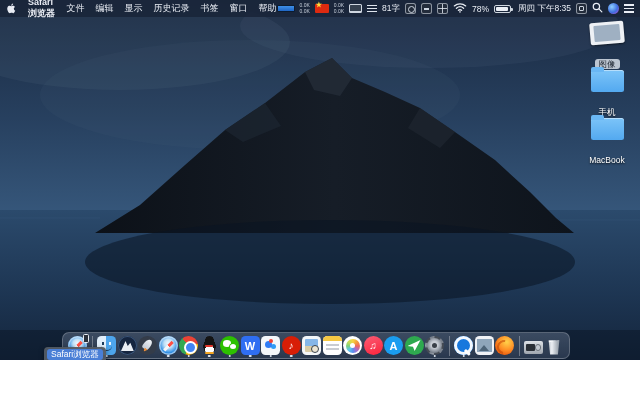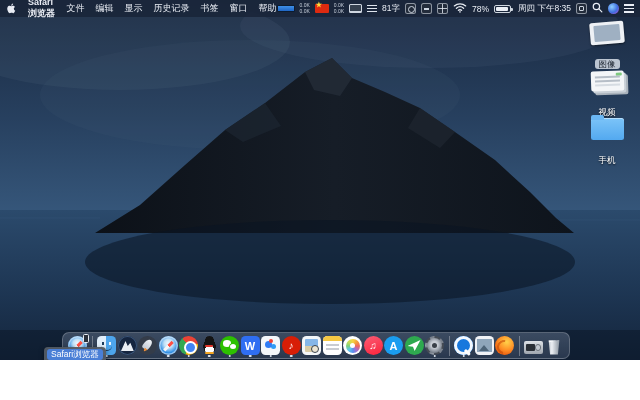--- a/index.html
+++ b/index.html
@@ -260,29 +260,29 @@
 
   <div class="desktop-col">
     <div class="d-item">
       <div class="d-art">
           <div class="dev-tablet"></div>
         </div>
       <span class="d-label selected">图像</span>
     </div>
     <div class="d-item">
       <div class="d-art">
-          <div class="papers"></div>
+          <div class="folder"></div>
         </div>
-      <span class="d-label">视频</span>
+      <span class="d-label">手机</span>
     </div>
     <div class="d-item">
       <div class="d-art">
           <div class="folder"></div>
         </div>
-      <span class="d-label">手机</span>
+      <span class="d-label">MacBook</span>
     </div>
   </div>
 
   <div class="tooltip">
     <span class="tt-title">Safari浏览器</span>
     <span class="tt-sub">来自“iPhone 6”</span>
   </div>
 
   <div class="dock">
     <div class="dk">

